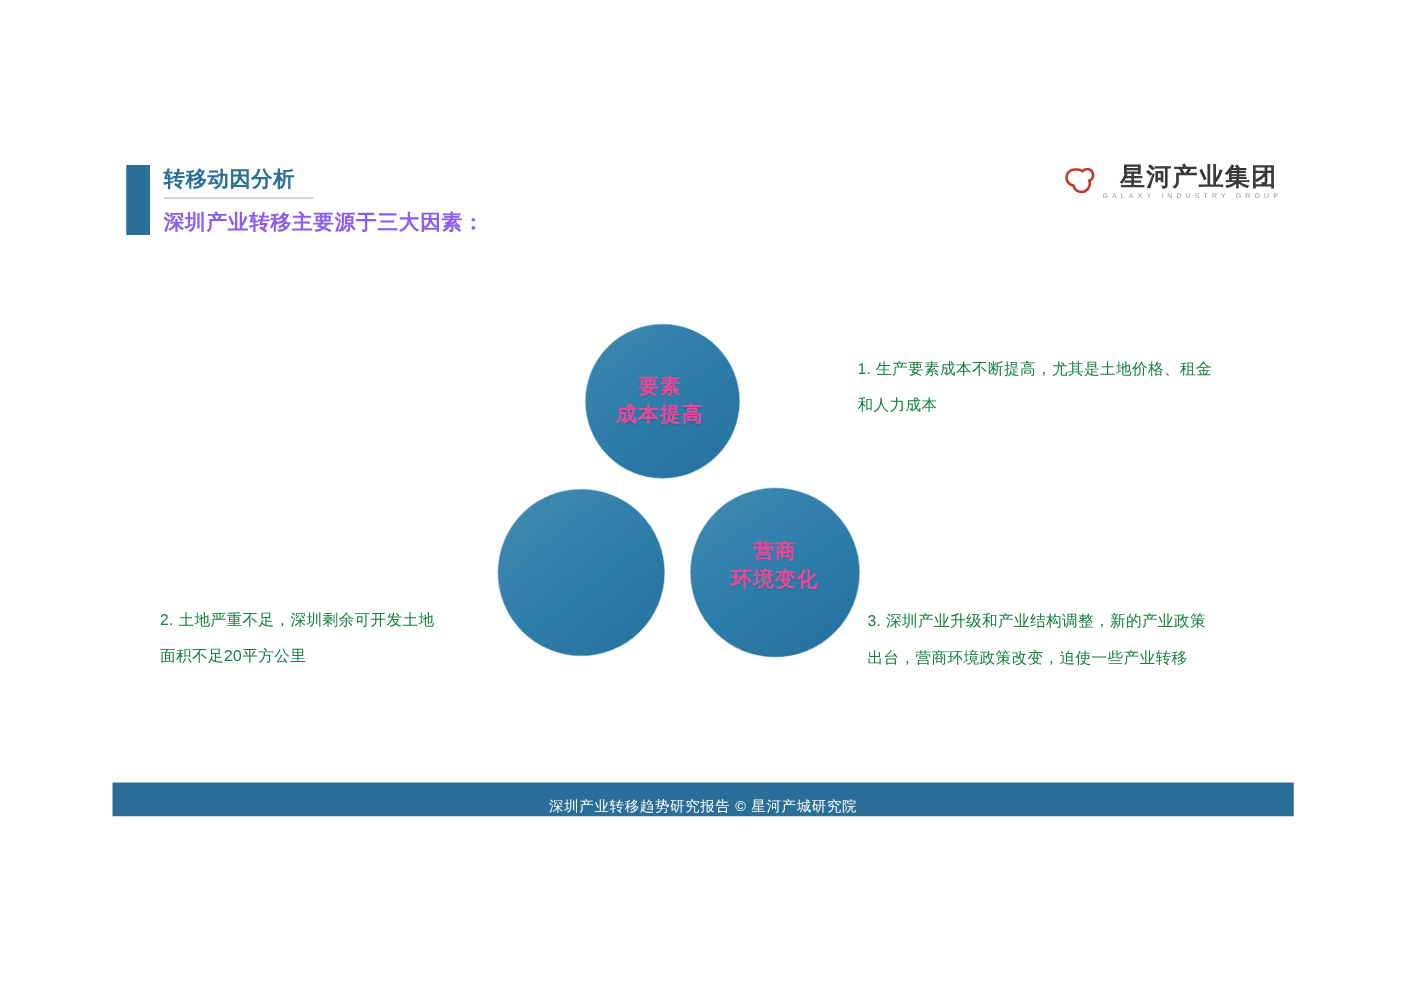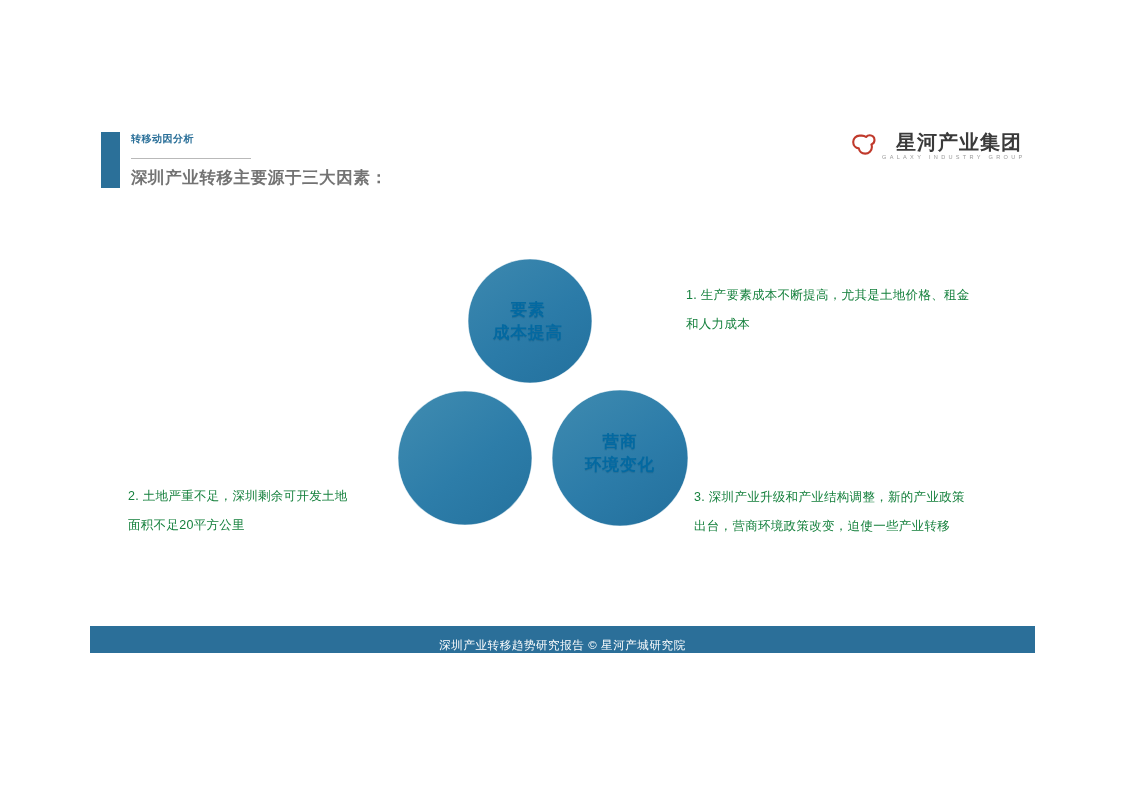--- a/index.html
+++ b/index.html
@@ -30,42 +30,42 @@
     left: 101px;
     top: 132px;
     width: 19px;
     height: 56px;
     background: #2b7099;
   }
   .eyebrow {
     position: absolute;
     left: 131px;
     top: 132px;
-    font-size: 10px;
+    font-size: 17px;
     font-weight: bold;
     color: #2b7099;
     letter-spacing: 0.5px;
     white-space: nowrap;
     text-align: right;
   }
   .header-rule {
     position: absolute;
     left: 131px;
     top: 158px;
     width: 120px;
     height: 1px;
     background: #b9b9b9;
   }
   .headline {
     position: absolute;
     left: 131px;
     top: 167px;
     font-size: 16.5px;
     font-weight: bold;
-    color: #737373;
+    color: #8b5cf6;
     letter-spacing: 0.6px;
     white-space: nowrap;
   }
 
   
   .logo {
     position: absolute;
     left: 852px;
     top: 131px;
     width: 170px;
@@ -105,21 +105,21 @@
     position: absolute;
     left: 380px;
     top: 240px;
     width: 330px;
     height: 300px;
   }
   .venn svg { display: block; }
 
   .venn-label {
     position: absolute;
-    color: #0369a1;
+    color: #ec4899;
     font-size: 16.5px;
     font-weight: bold;
     line-height: 23px;
     text-align: center;
     letter-spacing: 1px;
     white-space: nowrap;
     text-shadow: 0 1px 1px rgba(0,0,0,0.10);
   }
   .lbl-top    { left: 88px;  top: 58px;  width: 120px; }
   .lbl-left   { left: 25px;  top: 190px; width: 120px; }

